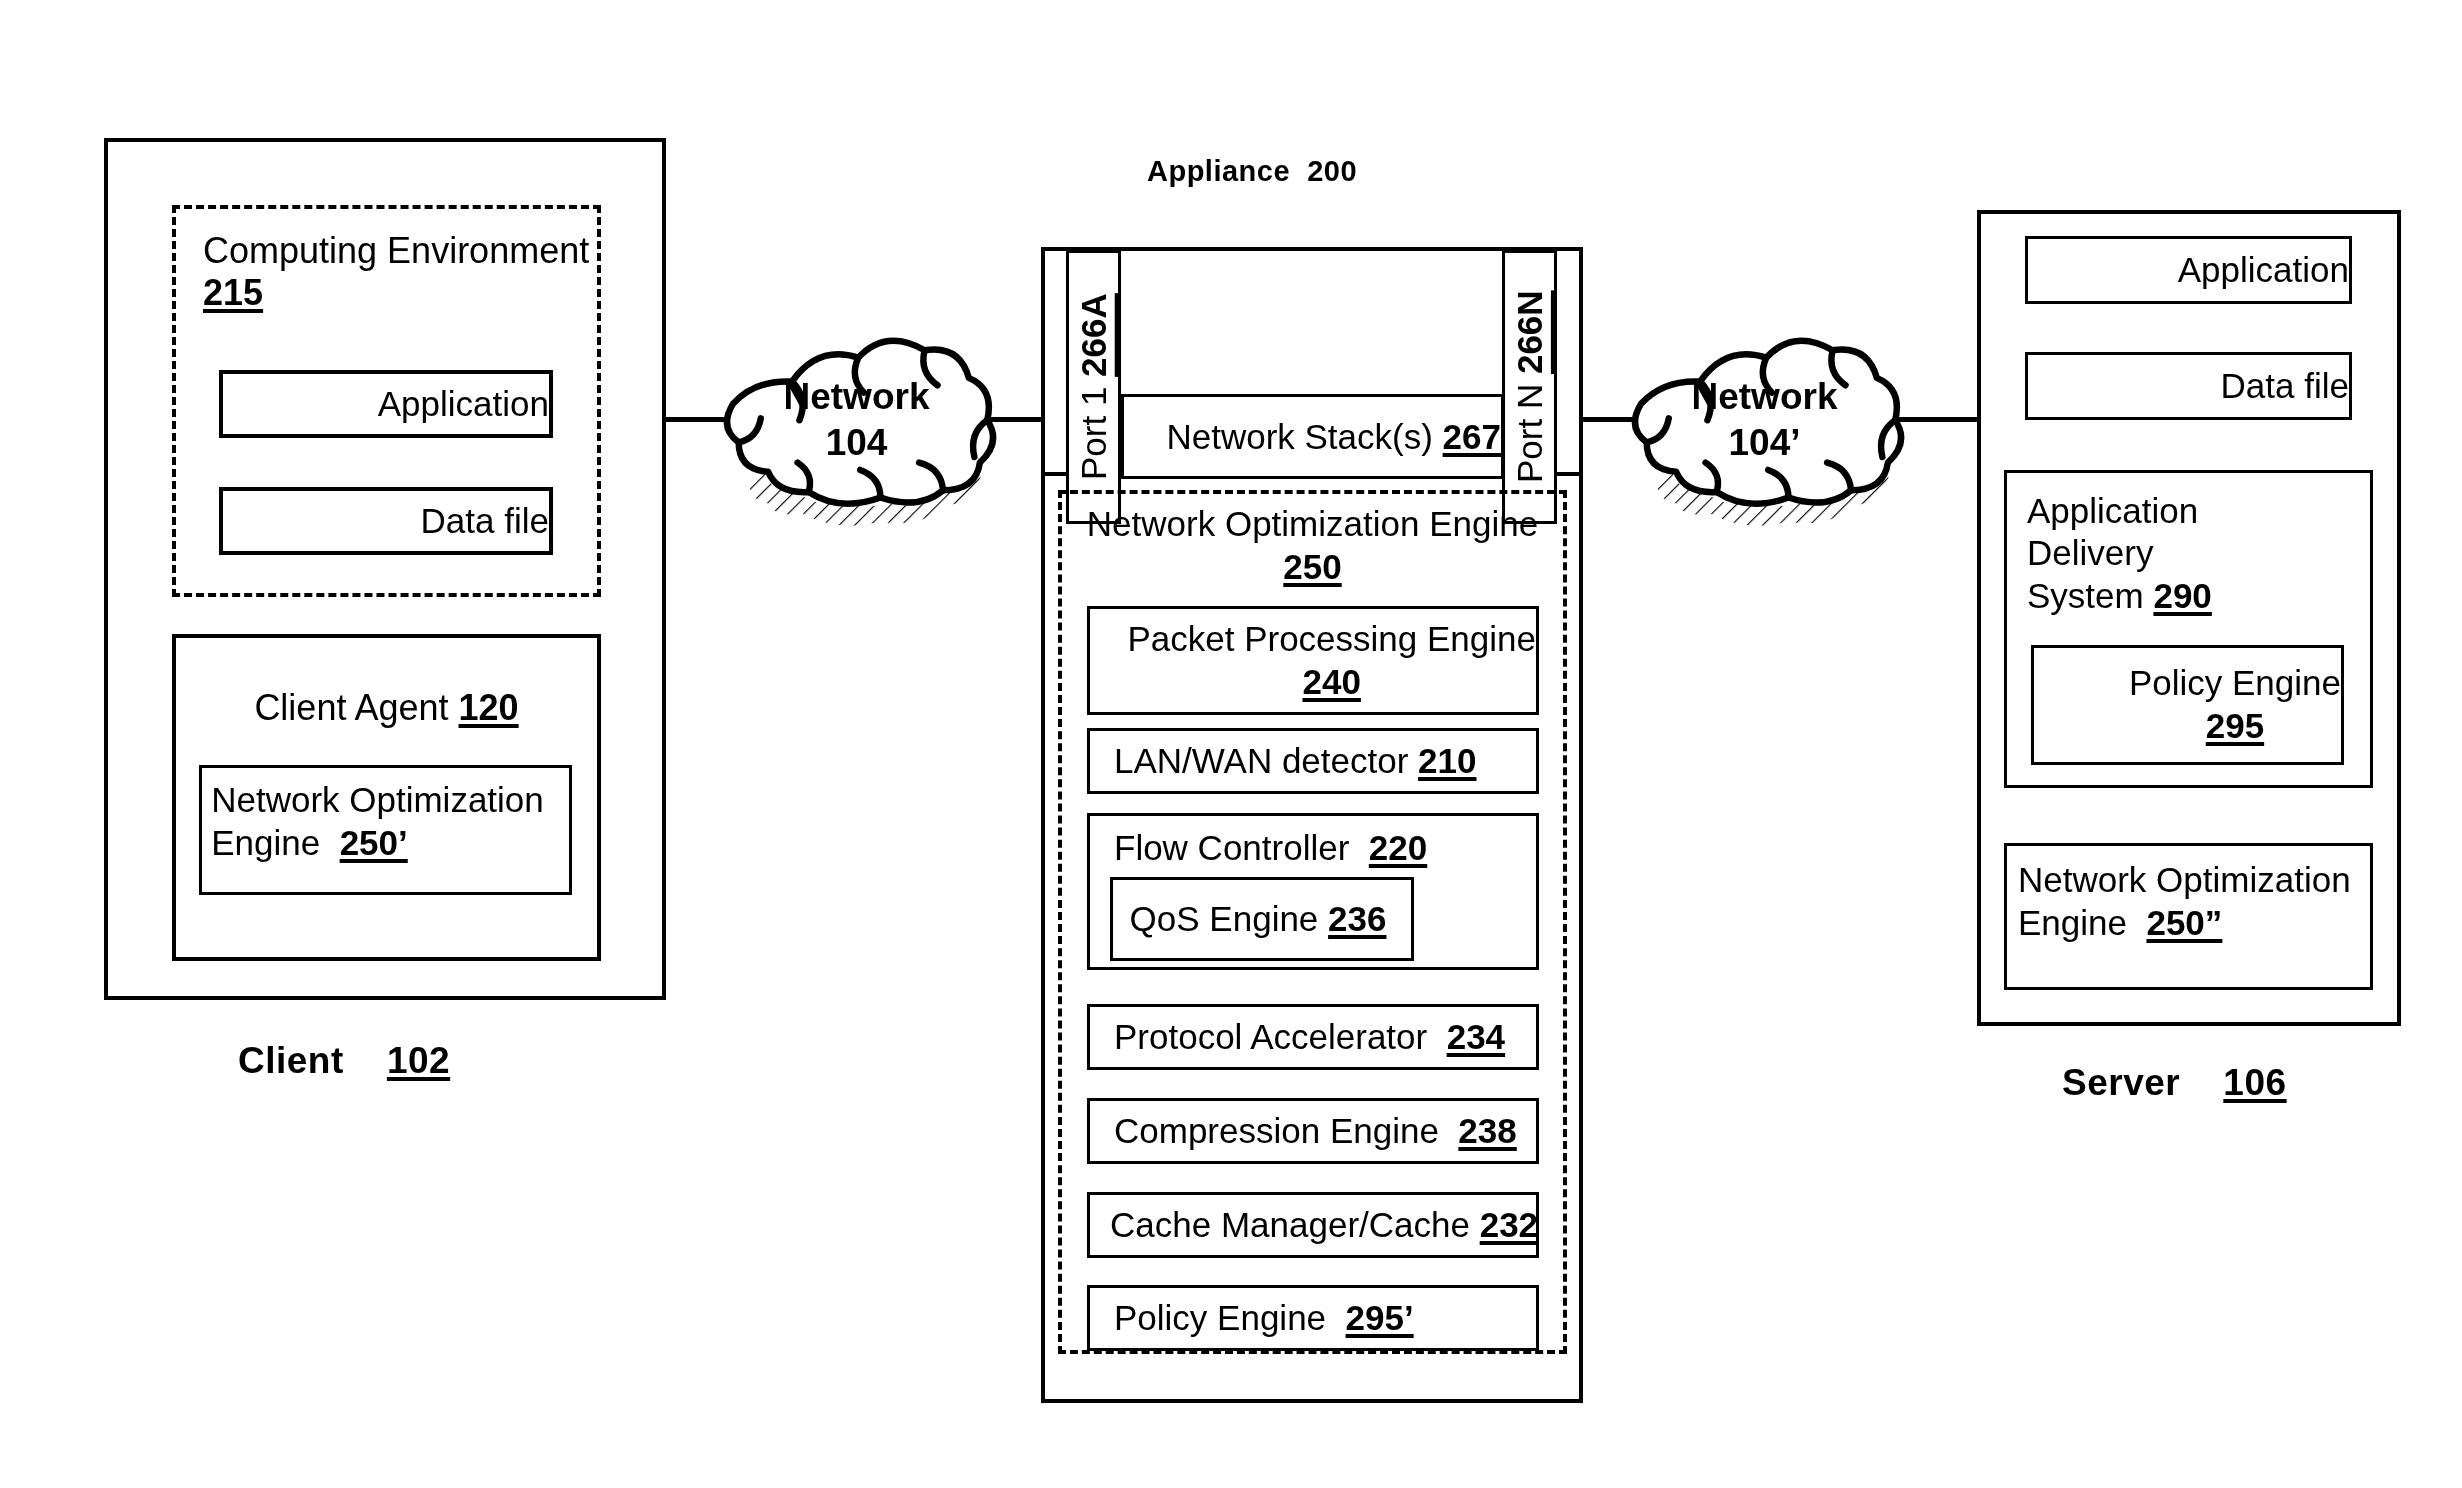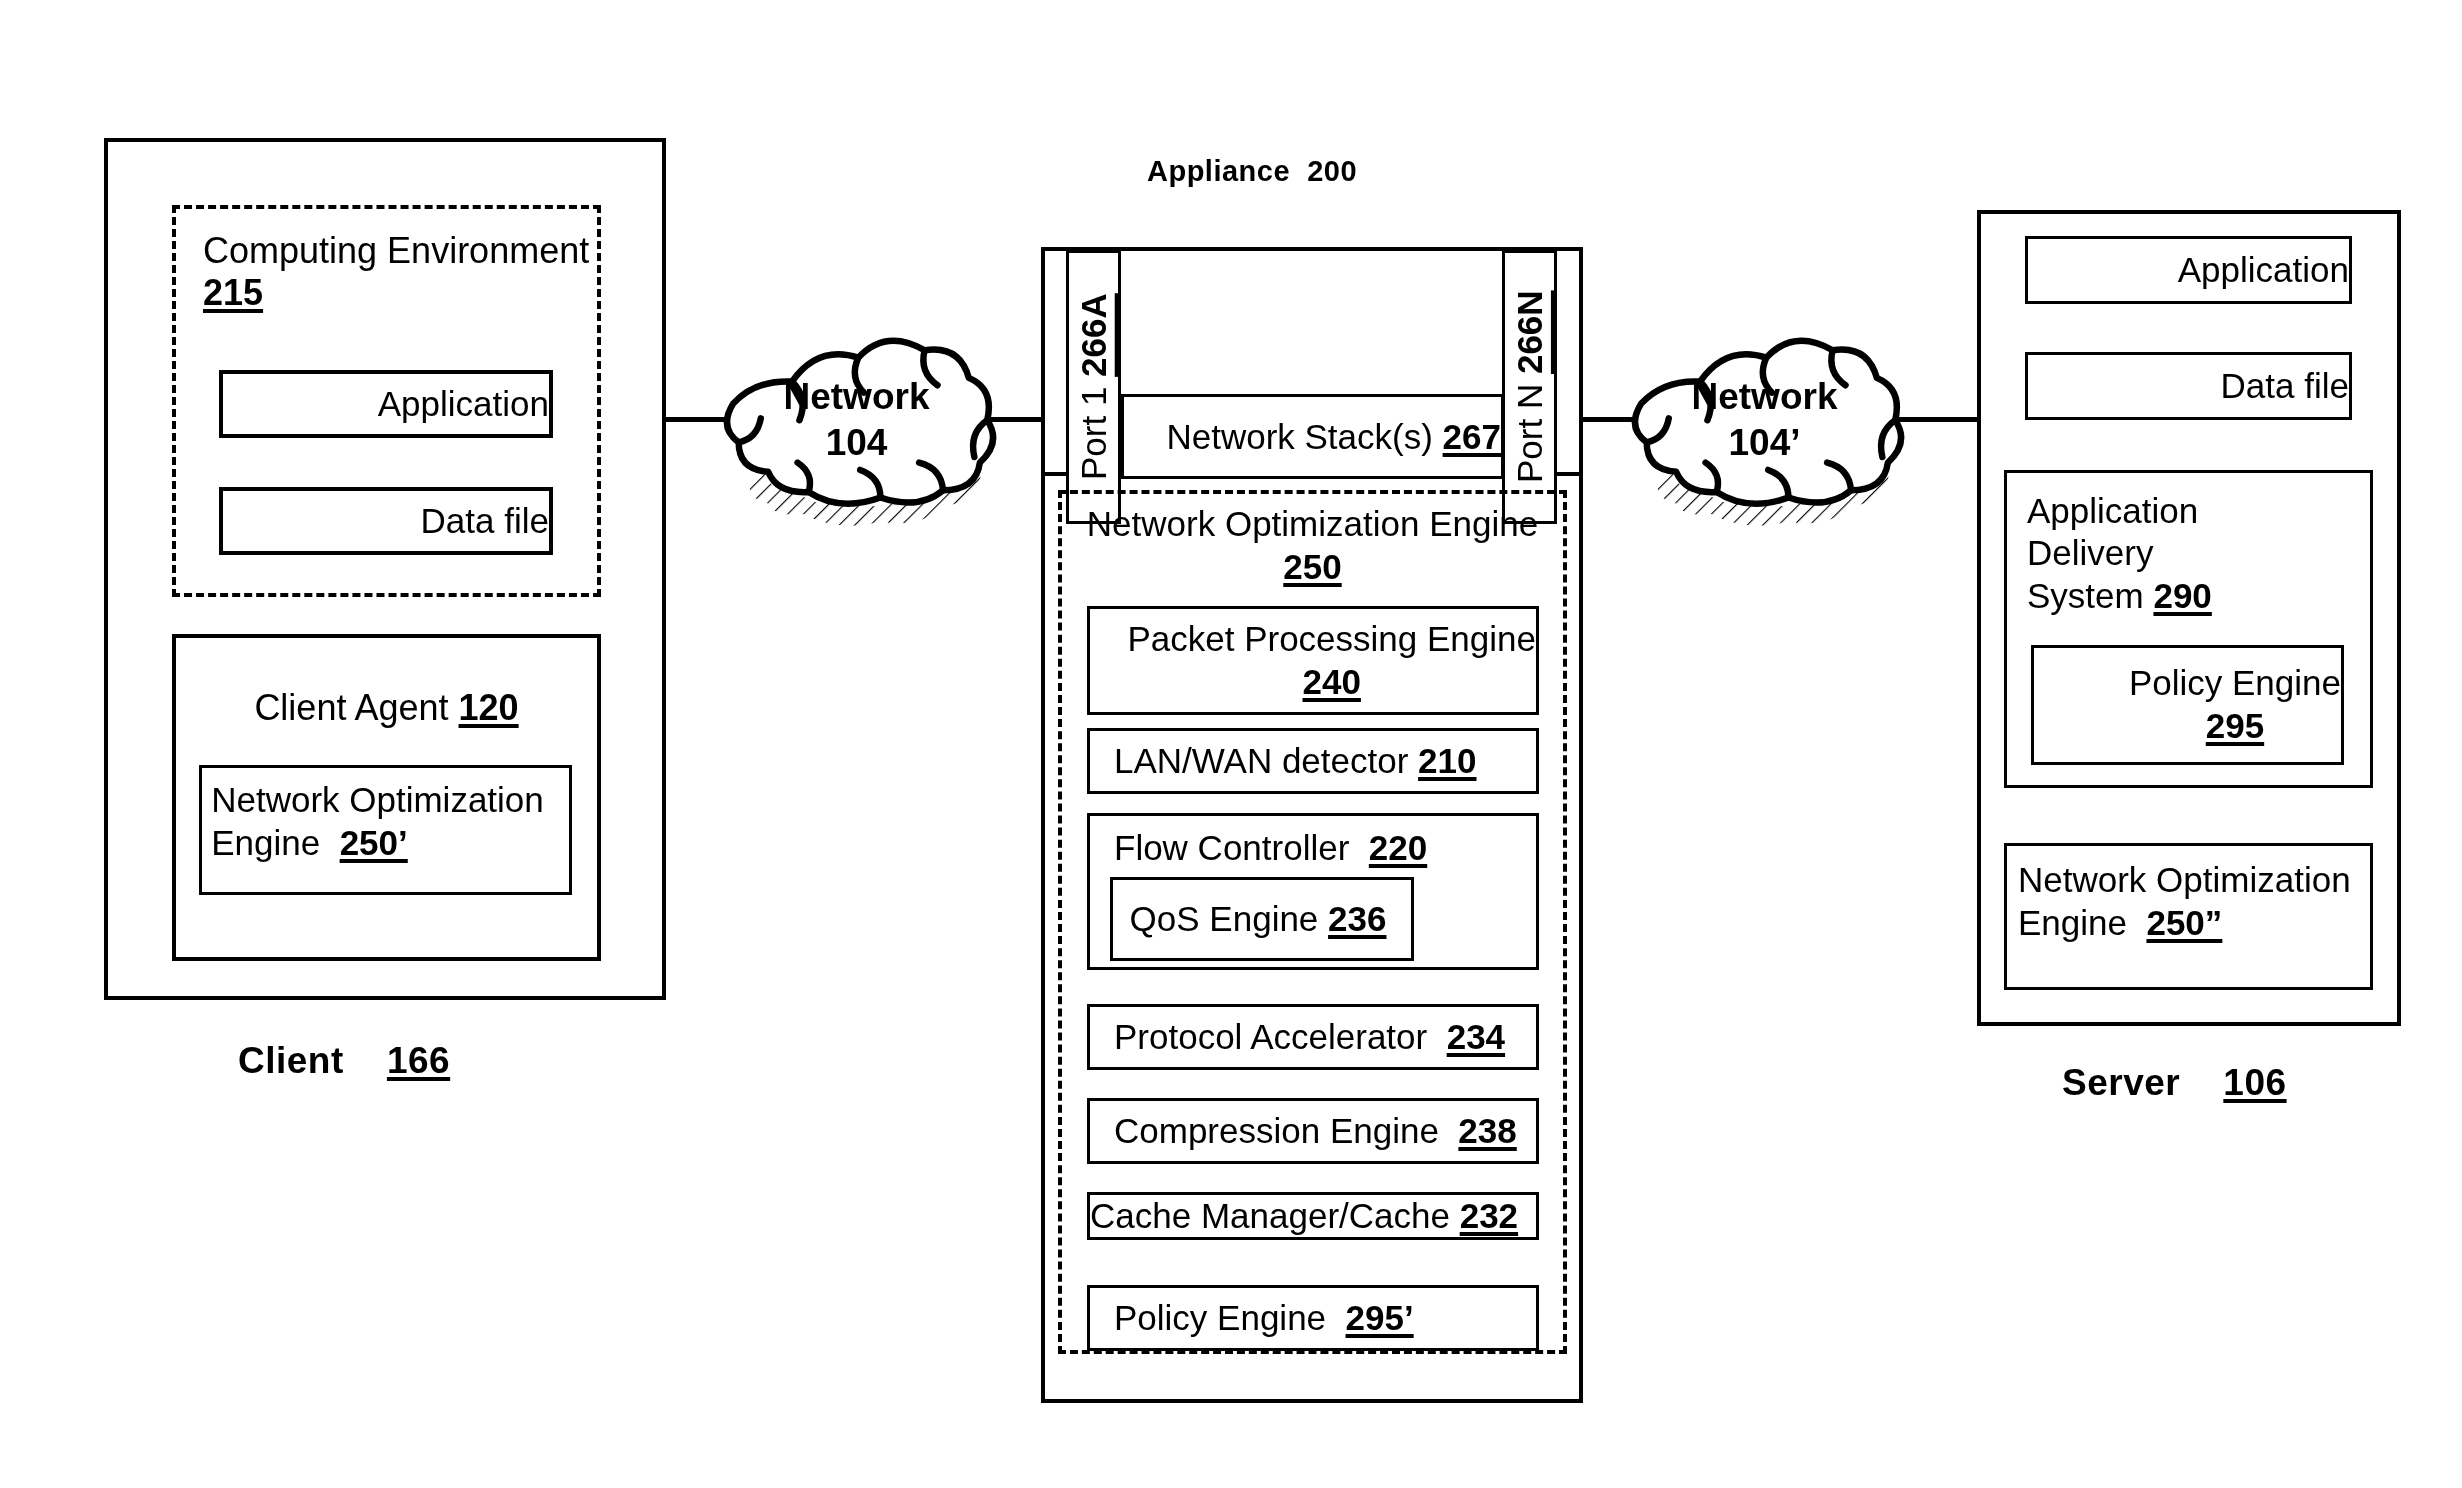--- a/index.html
+++ b/index.html
@@ -127,21 +127,21 @@
     <span>Client Agent</span>&nbsp;<span class="ref">120</span>
   </div>
 
   <div class="abs solid-box-thin" style="left:199px; top:765px; width:373px; height:130px;">
     <div class="lbl lbl-wrap" style="padding:11px 9.2px 0 9.2px; line-height:1.22;">
       <span>Network Optimization Engine</span>&nbsp;&nbsp;<span class="ref">250’</span>
     </div>
   </div>
 
   <div class="abs lbl-bold" style="left:238px; top:1040px;">
-    <span>Client</span>&nbsp;&nbsp;&nbsp;&nbsp;<span class="ref">166</span>
+    <span>Client</span>&nbsp;&nbsp;&nbsp;&nbsp;<span class="ref">102</span>
   </div>
 
   <div class="abs cloud-wrap" style="left:700px; top:304px; width:313px; height:226px;">
     <svg width="313" height="226" viewBox="0 0 340 245">
       <defs>
         <pattern id="hatchL" width="12" height="12" patternUnits="userSpaceOnUse" patternTransform="rotate(45)">
           <line x1="0" y1="0" x2="0" y2="12" stroke="#000" stroke-width="2.4"></line>
         </pattern>
       </defs>
 
@@ -231,21 +231,21 @@
       <span>Protocol Accelerator</span>&nbsp;&nbsp;<span class="ref">234</span>
     </span>
   </div>
 
   <div class="abs solid-box-thin left-block" style="left:1087px; top:1098px; width:452px; height:66px; padding-left:24px;">
     <span class="lbl">
       <span>Compression Engine</span>&nbsp;&nbsp;<span class="ref">238</span>
     </span>
   </div>
 
-  <div class="abs solid-box-thin left-block" style="left:1087px; top:1192px; width:452px; height:48px; ">
+  <div class="abs solid-box-thin left-block" style="left:1087px; top:1192px; width:452px; height:66px; padding-left:20px;">
     <span class="lbl">
       <span>Cache Manager/Cache</span>&nbsp;<span class="ref">232</span>
     </span>
   </div>
 
   <div class="abs solid-box-thin left-block" style="left:1087px; top:1285px; width:452px; height:66px; padding-left:24px;">
     <span class="lbl">
       <span>Policy Engine</span>&nbsp;&nbsp;<span class="ref">295’</span>
     </span>
   </div>

